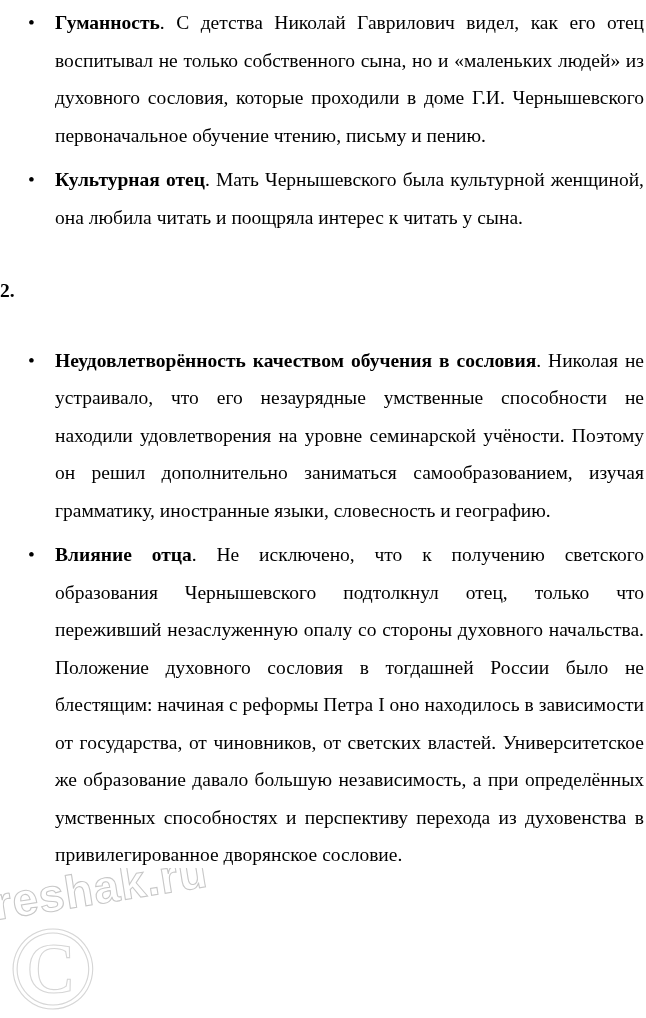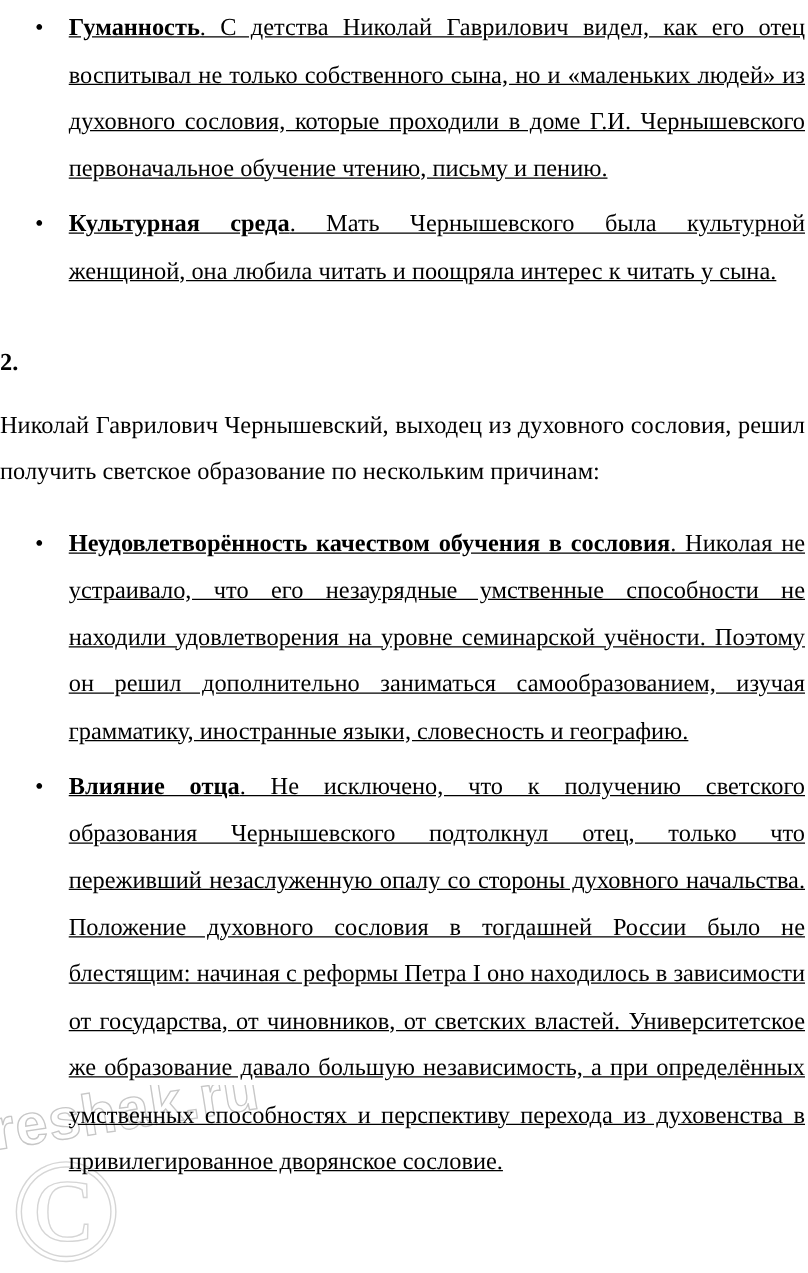--- a/index.html
+++ b/index.html
@@ -53,21 +53,20 @@
     position: absolute;
     left: 28px;
     top: 0;
     width: 12px;
     line-height: 37.5px;
     font-size: 19.5px;
     text-align: left;
   }
   .bullet-text {
     display: block;
-    text-decoration: underline;
   }
   .bold-lead {
     font-weight: bold;
   }
 
   
   .section-number {
     font-size: 19.5px;
     line-height: 37.5px;
     font-weight: bold;
@@ -143,31 +142,30 @@
 
     <div class="top-offset"></div>
 
     <ul class="bullet-list">
       <li class="bullet-item">
         <span class="bullet-marker">•</span>
         <span class="bullet-text"><span class="bold-lead">Гуманность</span><span>. С детства Николай Гаврилович видел, как его отец воспитывал не только собственного сына, но и «маленьких людей» из духовного сословия, которые проходили в доме Г.И. Чернышевского первоначальное обучение чтению, письму и пению.</span></span>
       </li>
       <li class="bullet-item">
         <span class="bullet-marker">•</span>
-        <span class="bullet-text"><span class="bold-lead">Культурная среда</span><span>. Мать Чернышевского была культурной женщиной, она любила читать и поощряла интерес к читать у сына.</span></span>
+        <span class="bullet-text"><span class="bold-lead">Культурная отец</span><span>. Мать Чернышевского была культурной женщиной, она любила читать и поощряла интерес к читать у сына.</span></span>
       </li>
     </ul>
 
     <div class="gap-after-list"></div>
 
     <div class="section-number">2.</div>
 
     <div class="gap-after-number"></div>
 
-    <div class="para">Николай Гаврилович Чернышевский, выходец из духовного сословия, решил получить светское образование по нескольким причинам:</div>
 
     <div class="gap-after-para"></div>
 
     <ul class="bullet-list">
       <li class="bullet-item">
         <span class="bullet-marker">•</span>
         <span class="bullet-text"><span class="bold-lead">Неудовлетворённость качеством обучения в сословия</span><span>. Николая не устраивало, что его незаурядные умственные способности не находили удовлетворения на уровне семинарской учёности. Поэтому он решил дополнительно заниматься самообразованием, изучая грамматику, иностранные языки, словесность и географию.</span></span>
       </li>
       <li class="bullet-item">
         <span class="bullet-marker">•</span>

